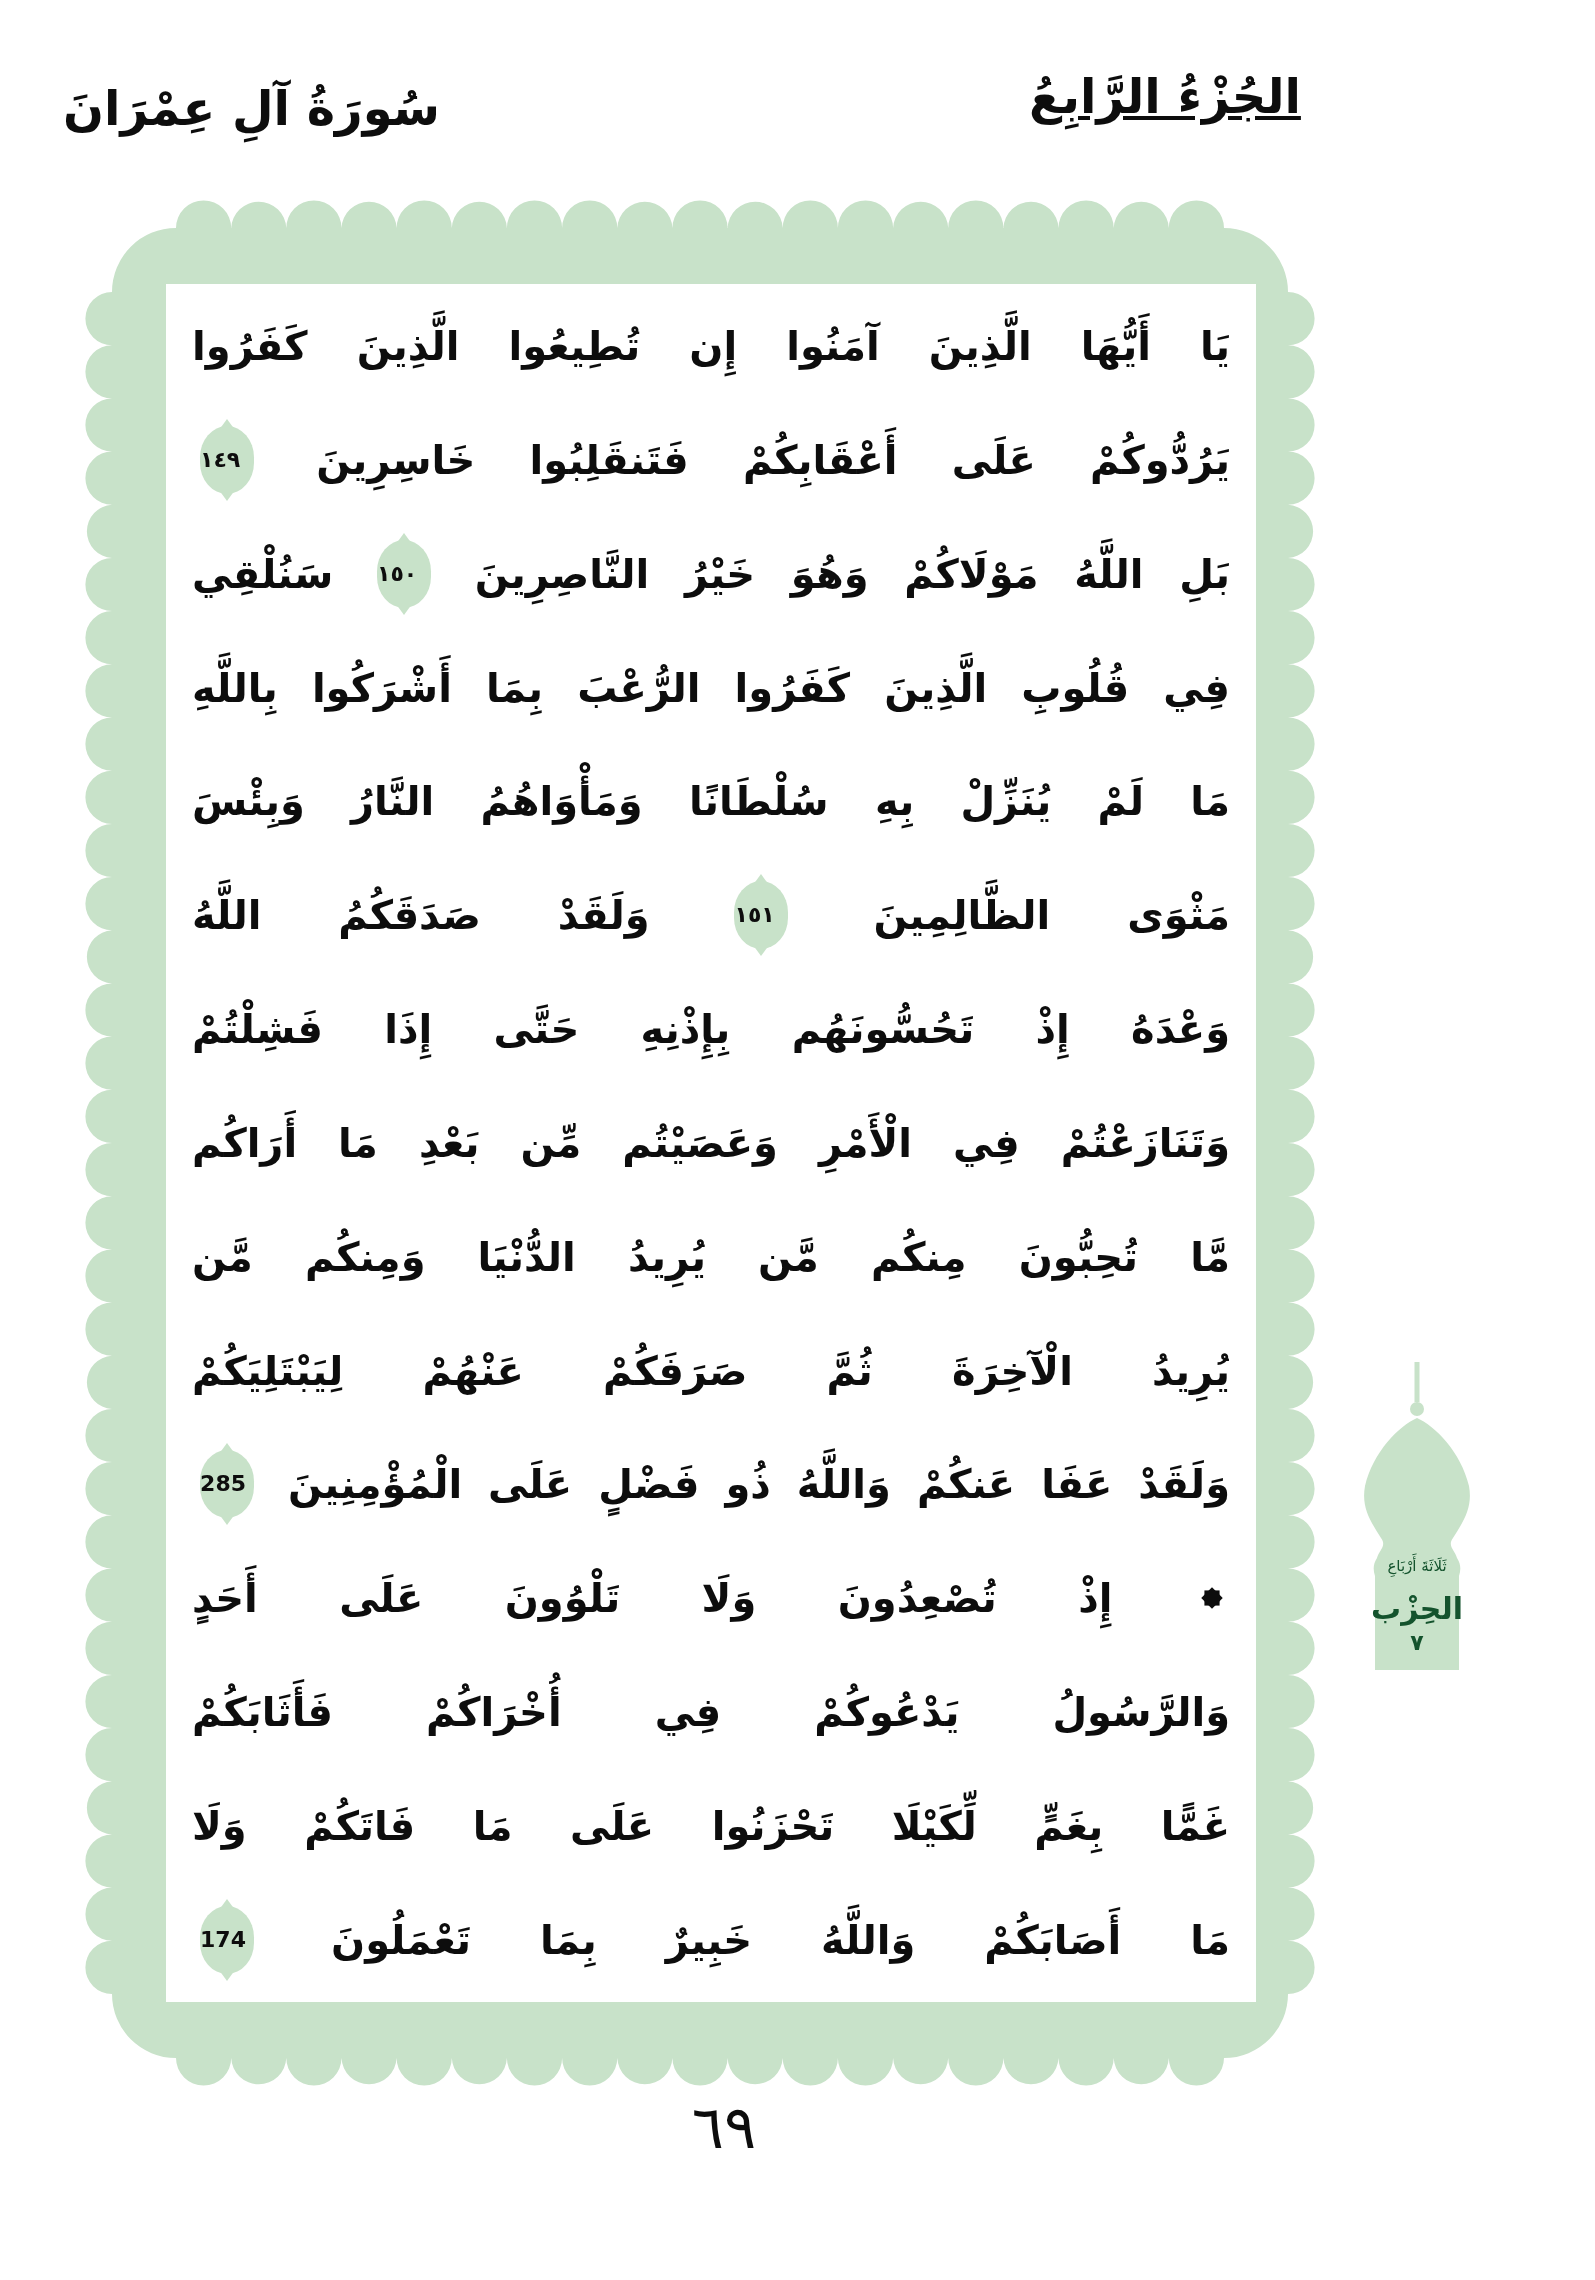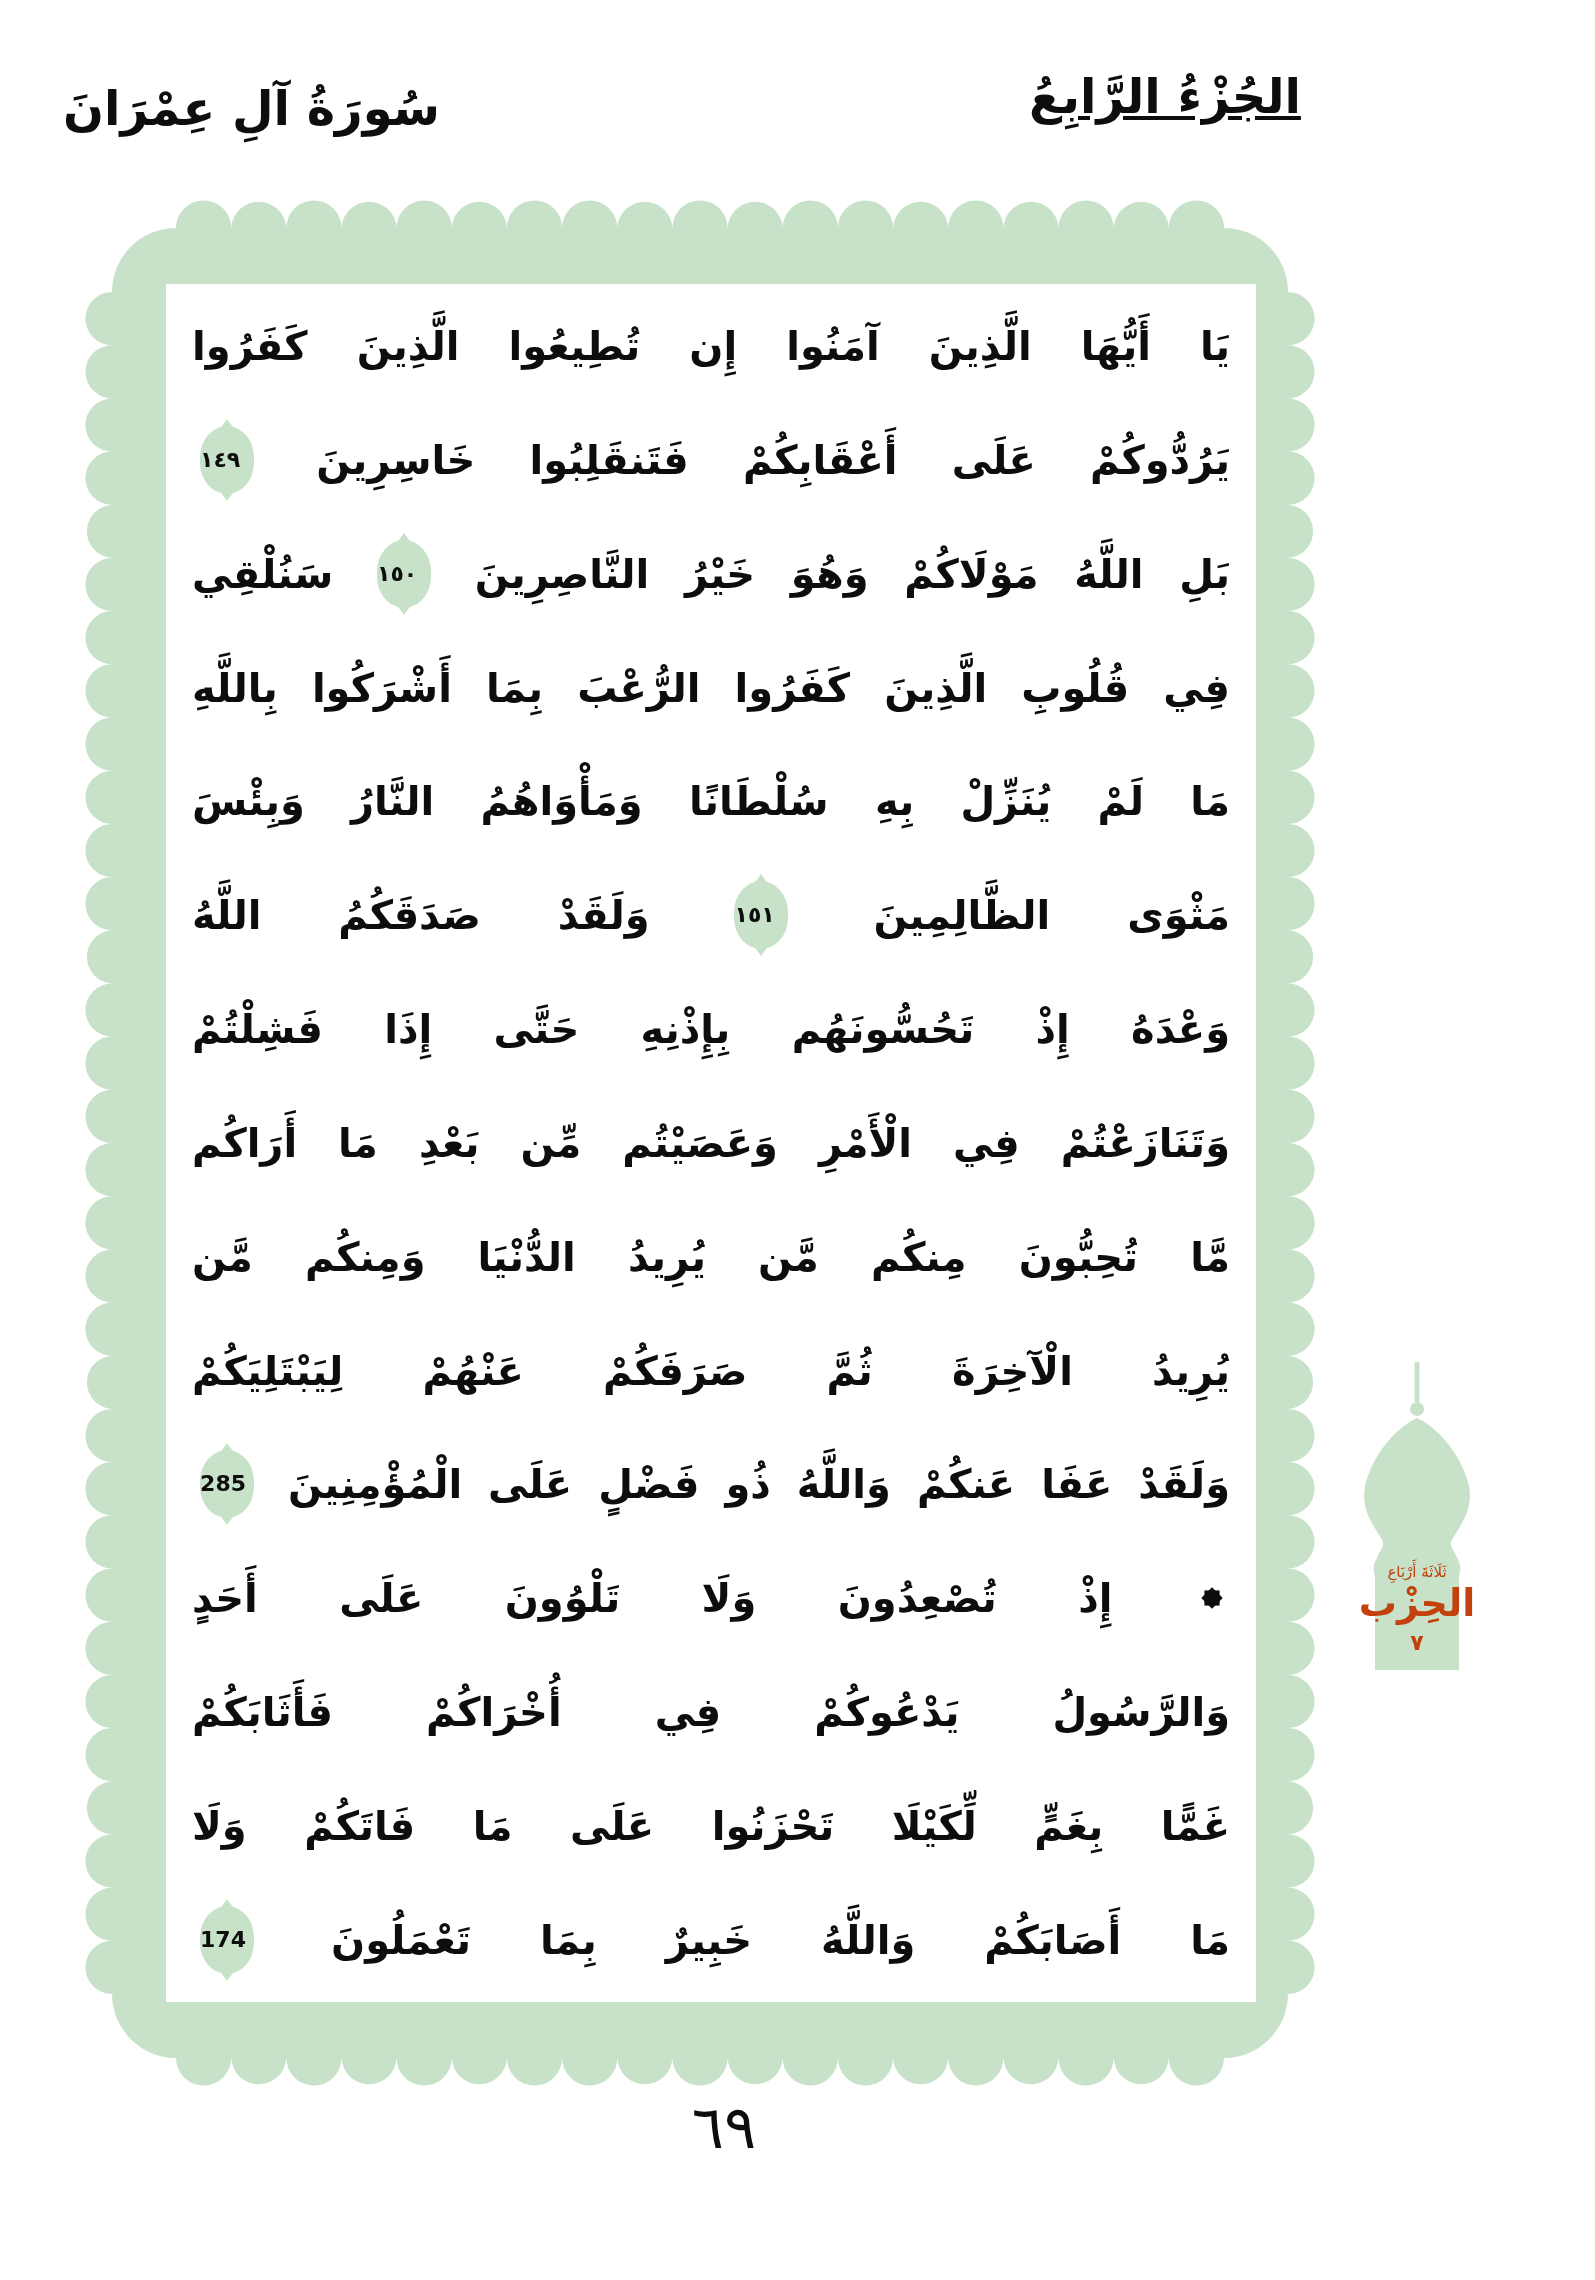--- a/index.html
+++ b/index.html
@@ -43,24 +43,24 @@
   .ayah-marker::before{top:-7px;border-bottom:11px solid var(--green);}
   .ayah-marker::after{bottom:-7px;border-top:11px solid var(--green);}
   .ayah-num{font-size:22px;font-weight:bold;color:var(--ink);line-height:1;}
   .rub-star{flex:none;display:inline-flex;align-items:center;color:var(--ink);margin:0 4px;}
   .hizb-dome{position:absolute;left:1341px;top:1362px;width:152px;height:308px;}
   .hizb-dome svg{position:absolute;left:0;top:0;width:100%;height:100%;}
   .dome-text{
     position:absolute;left:0;top:0;width:100%;height:100%;
     display:flex;flex-direction:column;justify-content:flex-end;align-items:center;
     box-sizing:border-box;padding-bottom:16px;direction:rtl;text-align:center;
-    color:#c2410c;
+    color:#14532d;
   }
   .dome-small{font-size:15px;line-height:1.2;}
-  .dome-big{font-size:38px;font-weight:bold;line-height:1.15;margin-top:1px;}
+  .dome-big{font-size:30px;font-weight:bold;line-height:1.15;margin-top:17px;}
   .dome-num{font-size:22px;font-weight:bold;margin-top:6px;line-height:1;}
   .page-number{
     position:absolute;left:179px;top:2092px;width:1090px;text-align:center;
     font-size:60px;font-weight:normal;color:var(--ink);
   }
 </style>
 </head>
 <body>
 
 <div class="page-root">

